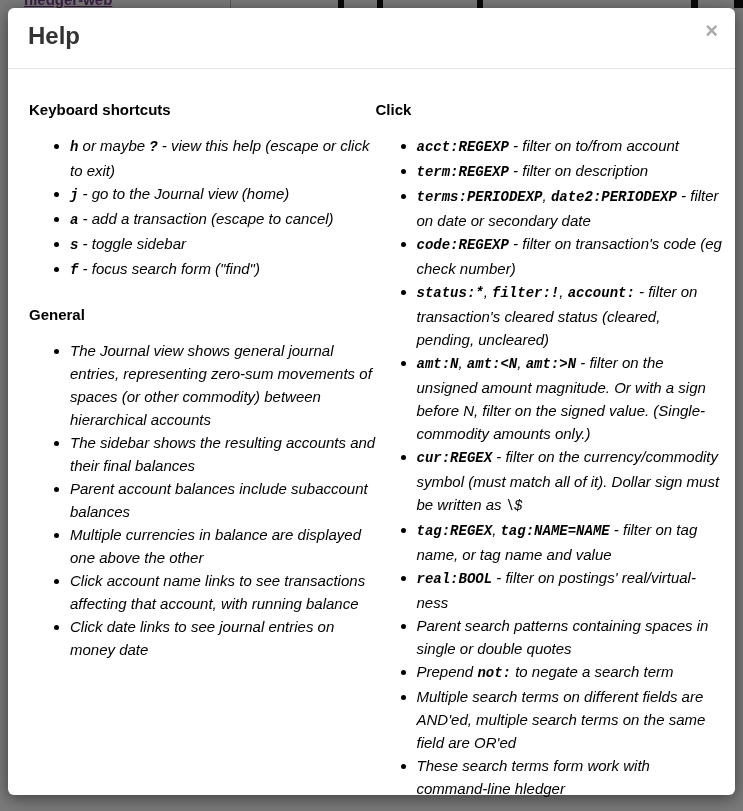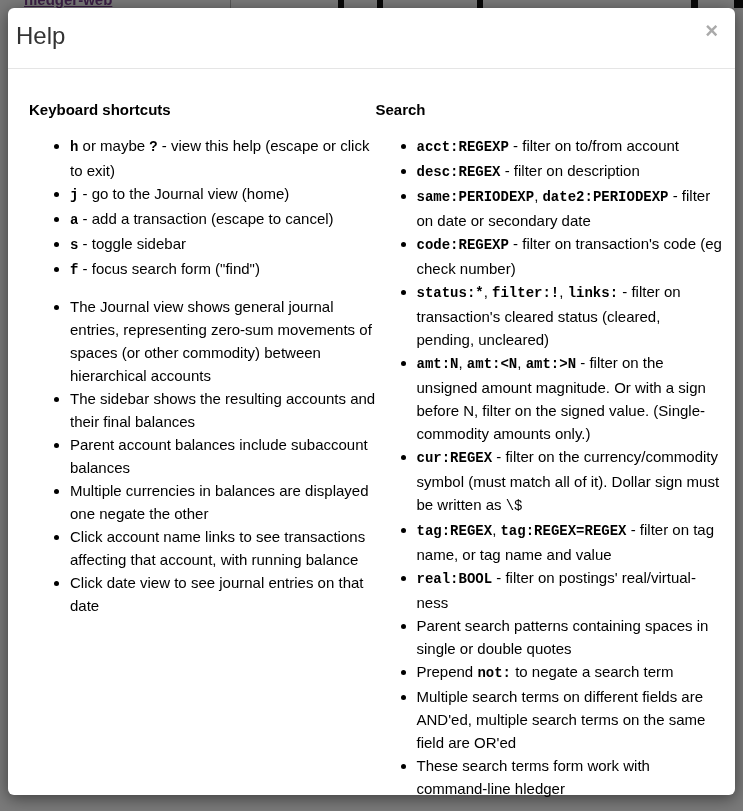--- a/index.html
+++ b/index.html
@@ -23,37 +23,37 @@
   .frag.f5{left:734px;width:9px;}
   .backdrop{position:absolute;inset:0;background:rgba(0,0,0,0.52);}
   
   .modal{
     position:absolute;left:8px;top:8px;width:727px;height:787px;
     background:#fff;border-radius:6px;
     box-shadow:0 3px 16px rgba(0,0,0,0.5);
   }
   .modal-header{position:relative;height:60px;border-bottom:1px solid #e5e5e5;}
   .modal-title{
-    position:absolute;left:8px;top:13px;margin:0;
-    font-size:24px;font-weight:400;color:#333;line-height:30px;
+    position:absolute;left:20px;top:13px;margin:0;
+    font-size:24px;font-weight:700;color:#333;line-height:30px;
   }
   .close-btn{
     position:absolute;right:13px;top:8px;border:0;background:none;padding:4px;
     font-size:22px;font-weight:bold;color:#aaa;cursor:pointer;line-height:22px;
     font-family:"Liberation Sans",sans-serif;
   }
   .modal-body{
     padding:8px 13px 0 21px;
     display:grid;grid-template-columns:1fr 1fr;
     align-items:start;
   }
   .col{font-size:15px;line-height:23px;color:#000;}
   .section-heading{font-weight:bold;font-size:15px;color:#000;margin-top:21px;}
   ul.bullets{margin:13px 0 7px;padding-left:41px;list-style:disc;}
-  ul.bullets li{margin:0;padding:0;}
+  ul.bullets li{margin:0;padding:0;font-style:italic;}
   code.mono,code.mono-plain{
     font-family:"Liberation Mono","DejaVu Sans Mono",monospace;
     font-size:14px;background:none;color:#000;
   }
   code.mono{font-weight:bold;}
   code.mono-plain{font-weight:normal;}
 </style>
 </head>
 <body>
 
@@ -77,40 +77,41 @@
   <div class="modal-body">
     <div class="col" id="col-left">
         <div class="section-heading">Keyboard shortcuts</div>
         <ul class="bullets">
           <li><code class="mono">h</code> or maybe <code class="mono">?</code> - view this help (escape or click to exit)</li>
           <li><code class="mono">j</code> - go to the Journal view (home)</li>
           <li><code class="mono">a</code> - add a transaction (escape to cancel)</li>
           <li><code class="mono">s</code> - toggle sidebar</li>
           <li><code class="mono">f</code> - focus search form ("find")</li>
         </ul>
+        <div class="section-heading">General</div>
         <ul class="bullets">
           <li>The Journal view shows general journal entries, representing zero-sum movements of spaces (or other commodity) between hierarchical accounts</li>
           <li>The sidebar shows the resulting accounts and their final balances</li>
           <li>Parent account balances include subaccount balances</li>
-          <li>Multiple currencies in balances are displayed one negate the other</li>
+          <li>Multiple currencies in balance are displayed one above the other</li>
           <li>Click account name links to see transactions affecting that account, with running balance</li>
-          <li>Click date view to see journal entries on that date</li>
+          <li>Click date links to see journal entries on money date</li>
         </ul>
       </div>
     <div class="col" id="col-right">
-        <div class="section-heading">Search</div>
+        <div class="section-heading">Click</div>
         <ul class="bullets">
           <li><code class="mono">acct:REGEXP</code> - filter on to/from account</li>
-          <li><code class="mono">desc:REGEX</code> - filter on description</li>
-          <li><code class="mono">same:PERIODEXP</code>, <code class="mono">date2:PERIODEXP</code> - filter on date or secondary date</li>
+          <li><code class="mono">term:REGEXP</code> - filter on description</li>
+          <li><code class="mono">terms:PERIODEXP</code>, <code class="mono">date2:PERIODEXP</code> - filter on date or secondary date</li>
           <li><code class="mono">code:REGEXP</code> - filter on transaction's code (eg check number)</li>
-          <li><code class="mono">status:*</code>, <code class="mono">filter:!</code>, <code class="mono">links:</code> - filter on transaction's cleared status (cleared, pending, uncleared)</li>
+          <li><code class="mono">status:*</code>, <code class="mono">filter:!</code>, <code class="mono">account:</code> - filter on transaction's cleared status (cleared, pending, uncleared)</li>
           <li><code class="mono">amt:N</code>, <code class="mono">amt:&lt;N</code>, <code class="mono">amt:&gt;N</code> - filter on the unsigned amount magnitude. Or with a sign before N, filter on the signed value. (Single-commodity amounts only.)</li>
           <li><code class="mono">cur:REGEX</code> - filter on the currency/commodity symbol (must match all of it). Dollar sign must be written as <code class="mono-plain">\$</code></li>
-          <li><code class="mono">tag:REGEX</code>, <code class="mono">tag:REGEX=REGEX</code> - filter on tag name, or tag name and value</li>
+          <li><code class="mono">tag:REGEX</code>, <code class="mono">tag:NAME=NAME</code> - filter on tag name, or tag name and value</li>
           <li><code class="mono">real:BOOL</code> - filter on postings' real/virtual-ness</li>
           <li>Parent search patterns containing spaces in single or double quotes</li>
           <li>Prepend <code class="mono">not:</code> to negate a search term</li>
           <li>Multiple search terms on different fields are AND'ed, multiple search terms on the same field are OR'ed</li>
           <li>These search terms form work with command-line hledger</li>
         </ul>
       </div>
   </div>
 </div>
 

